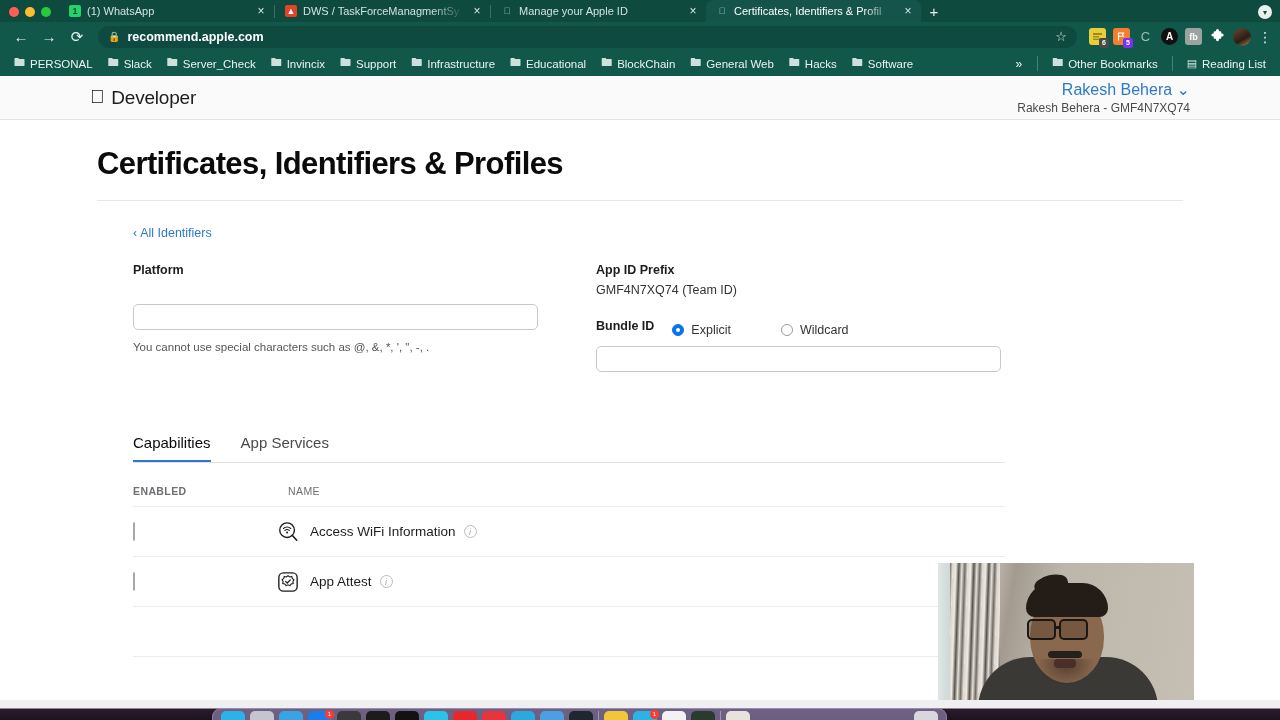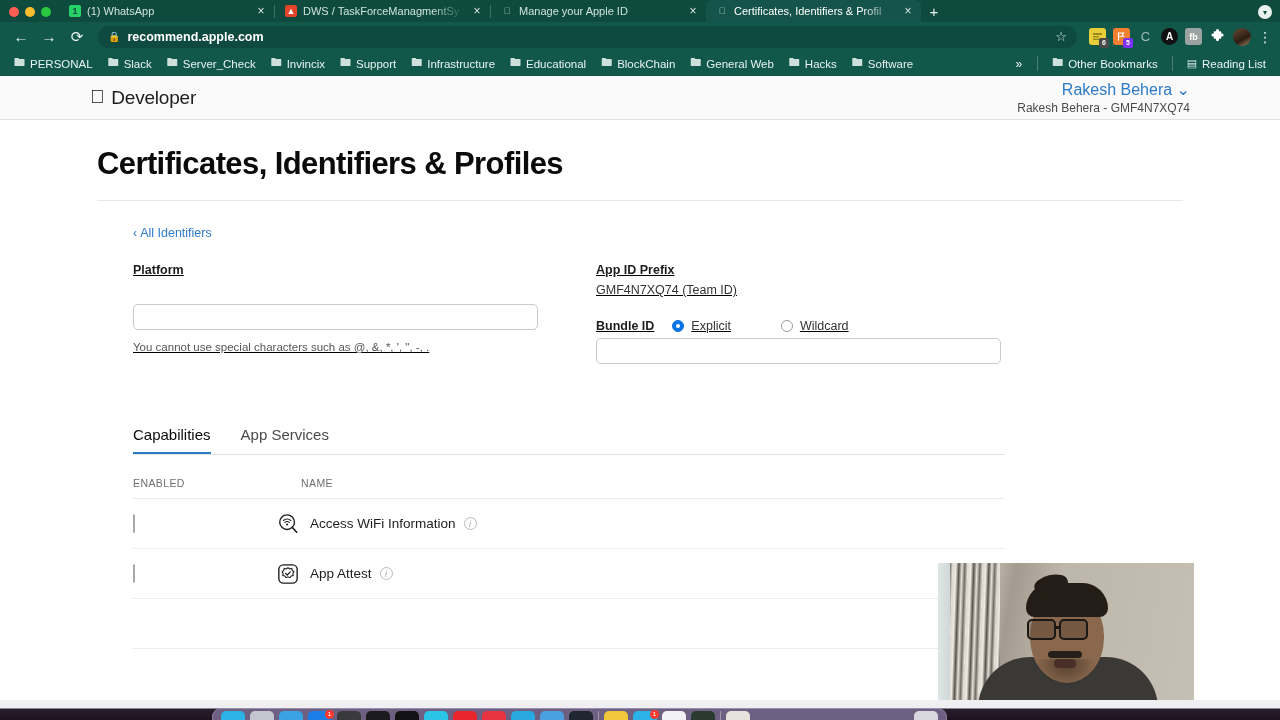--- a/index.html
+++ b/index.html
@@ -112,46 +112,46 @@
   .backlink { font-size: 12.5px; color: #2e7ac8; display: inline-flex; gap: 3px; align-items: center; }
 
   .form-head { display: flex; align-items: flex-end; margin-top: 16px;
     padding-bottom: 22px; border-bottom: 1px solid #e8e8e8; }
   h2.form-title { font-size: 22px; font-weight: bold; color: #0b0b0b; letter-spacing: -0.3px; }
   .btn-row { margin-left: auto; display: flex; gap: 9px; }
   .btn { font-size: 12.5px; padding: 6px 20px; border-radius: 6px; border: 1px solid transparent; }
   .btn-back { background: #fff; border-color: #2e7ac8; color: #2e7ac8; }
   .btn-continue { background: #c9c9c9; color: #ffffff; }
 
-  .cols { display: flex; margin-top: 22px; gap: 58px; text-decoration: underline; }
+  .cols { display: flex; margin-top: 22px; gap: 58px; }
   .col { width: 405px; }
   .fld-label { font-size: 12.5px; font-weight: bold; color: #1d1d1f; margin-bottom: 6px; }
   .fld-value { font-size: 12.5px; color: #333; }
   .block { margin-bottom: 22px; }
   .txtinput { width: 100%; height: 26px; border: 1px solid #c9c9c9; border-radius: 5px;
     background: #fff; margin-top: 5px; }
   .hint { font-size: 11.5px; color: #555; margin-top: 9px; line-height: 1.45; }
   .sel { background: #b4d4f7; }
 
   .radio-row { display: flex; align-items: center; gap: 10px; }
-  .radio-row .fld-label { margin-bottom: 0; }
+  .radio-row .fld-label { margin-bottom: 8px; }
   .radio-opt { display: flex; align-items: center; gap: 7px; font-size: 12.5px; color: #333; margin-left: 8px; }
   .radio { width: 12px; height: 12px; border-radius: 50%; border: 1px solid #9b9b9b; background: #fff;
     display: flex; align-items: center; justify-content: center; }
   .radio.on { border-color: #0a74e6; background: #0a74e6; }
   .radio.on::after { content: ""; width: 4px; height: 4px; border-radius: 50%; background: #fff; }
 
   .tabs2 { display: flex; gap: 30px; margin-top: 40px; border-bottom: 1px solid #e2e2e2;
     max-width: 872px; }
   .tab2 { font-size: 15px; color: #4a4a4a; padding-bottom: 9px; }
   .tab2.on { color: #0b0b0b; border-bottom: 2px solid #2e7ac8; }
 
   .thead { display: flex; margin-top: 22px; font-size: 10.5px; color: #6e6e73;
     letter-spacing: 0.4px; max-width: 872px; padding-bottom: 9px; border-bottom: 1px solid #ececec; }
-  .th-en { width: 168px; }
+  .th-en { width: 155px; font-weight: bold; }
   .caprow { display: flex; align-items: center; max-width: 872px; height: 50px;
     border-bottom: 1px solid #ececec; }
   .cb { width: 12px; height: 12px; border: 1px solid #a8a8a8; border-radius: 2px; background: #fff; }
   .cb-cell { width: 142px; }
   .cap-icon { width: 26px; height: 26px; flex: none; display: flex; align-items: center;
     justify-content: center; color: #1d1d1f; }
   .cap-name { font-size: 13.5px; color: #1d1d1f; margin-left: 9px; }
   .info-i { width: 13px; height: 13px; border: 1px solid #bbb; border-radius: 50%; color: #aaa;
     font-size: 9px; display: inline-flex; align-items: center; justify-content: center;
     margin-left: 8px; font-style: italic; }

